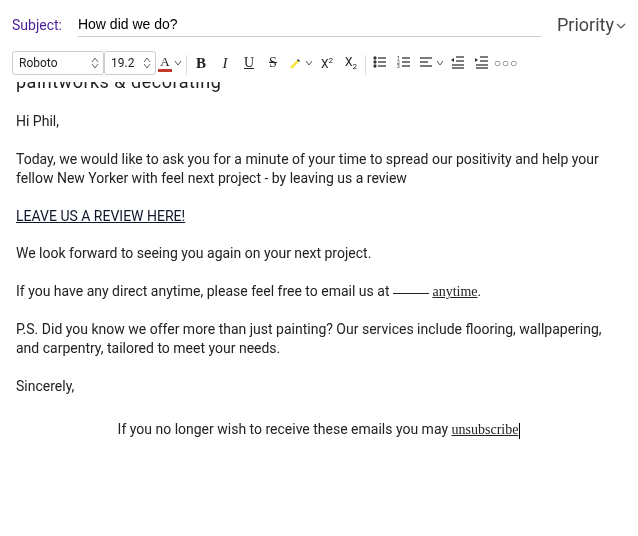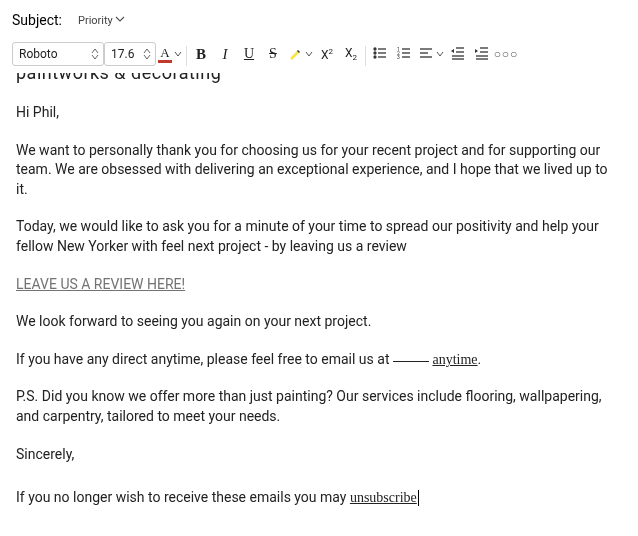--- a/index.html
+++ b/index.html
@@ -12,37 +12,37 @@
     background: #fff;
     overflow: hidden;
   }
   .subject-row {
     display: flex;
     align-items: center;
     padding: 12px 12px 8px 12px;
     gap: 16px;
   }
   .subject-label {
-    color: #000000;
+    color: #4c1d95;
     font-size: 14px;
     flex: 0 0 auto;
   }
   .subject-input {
     flex: 1 1 auto;
     border: none;
     border-bottom: 1px solid #ccc;
     font-size: 14px;
     padding: 4px 0;
     outline: none;
   }
   .priority {
     display: flex;
     align-items: center;
     gap: 2px;
-    font-size: 11px;
+    font-size: 18px;
     color: #444;
     cursor: pointer;
   }
   .toolbar {
     display: flex;
     align-items: flex-end;
     padding: 6px 12px;
     border-bottom: 1px solid transparent;
   }
   .select-wrap {
@@ -114,21 +114,21 @@
   .content p { margin: 0 0 18px 0; }
   .cut-top {
     color:#222;
     overflow: hidden;
     height: 12px;
     margin-bottom: 18px;
     display:flex;
     align-items:flex-end;
   }
   a.review-link {
-    color: #737373;
+    color: #0f172a;
     font-weight: 400;
   }
   .blank-line {
     display:inline-block;
     border-bottom:1px solid #222;
     width:36px;
     vertical-align: baseline;
     position:relative;
     top:-2px;
   }
@@ -141,20 +141,21 @@
     vertical-align:middle;
     margin-left:1px;
   }
   .more-dots { letter-spacing:1px; font-size:12px; color:#555;}
 </style>
 </head>
 <body>
 
 <div class="subject-row">
   <span class="subject-label">Subject:</span>
+  <input class="subject-input" type="text" value="How did we do?" style="">
   <div class="priority">
     <span>Priority</span>
     <span>
       <svg width="10" height="10" viewBox="0 0 10 10">
           <path d="M1 3 L5 7 L9 3" stroke="#555" stroke-width="1.2" fill="none"></path>
         </svg>
     </span>
   </div>
 </div>
 
@@ -164,21 +165,21 @@
     <span class="stepper">
       <svg width="8" height="6" viewBox="0 0 8 6">
           <path d="M1 5 L4 1 L7 5" stroke="#666" stroke-width="1" fill="none"></path>
         </svg>
       <svg width="8" height="6" viewBox="0 0 8 6">
           <path d="M1 1 L4 5 L7 1" stroke="#666" stroke-width="1" fill="none"></path>
         </svg>
     </span>
   </div>
   <div class="select-wrap" style="width:52px;">
-    <span class="sel-label" style="flex:1;">17.6</span>
+    <span class="sel-label" style="flex:1;">19.2</span>
     <span class="stepper">
       <svg width="8" height="6" viewBox="0 0 8 6">
           <path d="M1 5 L4 1 L7 5" stroke="#666" stroke-width="1" fill="none"></path>
         </svg>
       <svg width="8" height="6" viewBox="0 0 8 6">
           <path d="M1 1 L4 5 L7 1" stroke="#666" stroke-width="1" fill="none"></path>
         </svg>
     </span>
   </div>
 
@@ -295,25 +296,24 @@
   <div class="tbtn">
     <span class="more-dots">○○○</span>
   </div>
 </div>
 
 <div class="content">
   <div class="cut-top">
     <span style="font-size:18px; letter-spacing:0.5px;">paintworks &amp; decorating</span>
   </div>
   <p>Hi Phil,</p>
-  <p>We want to personally thank you for choosing us for your recent project and for supporting our team. We are obsessed with delivering an exceptional experience, and I hope that we lived up to it.</p>
   <p>Today, we would like to ask you for a minute of your time to spread our positivity and help your fellow New Yorker with feel next project - by leaving us a review</p>
   <p><a href="#" class="review-link">LEAVE US A REVIEW HERE!</a></p>
   <p>We look forward to seeing you again on your next project.</p>
   <p>
     <span>If you have any direct anytime, please feel free to email us at </span><span class="blank-line"></span><span> </span><span class="underlined">anytime</span><span>.</span>
   </p>
   <p>P.S. Did you know we offer more than just painting? Our services include flooring, wallpapering, and carpentry, tailored to meet your needs.</p>
   <p>Sincerely,</p>
-  <p style="margin-top:24px;">
+  <p style="margin-top:24px;text-align:center;">
     <span>If you no longer wish to receive these emails you may </span><span class="underlined">unsubscribe</span><span class="cursor"></span>
   </p>
 </div>
 
 </body></html>

